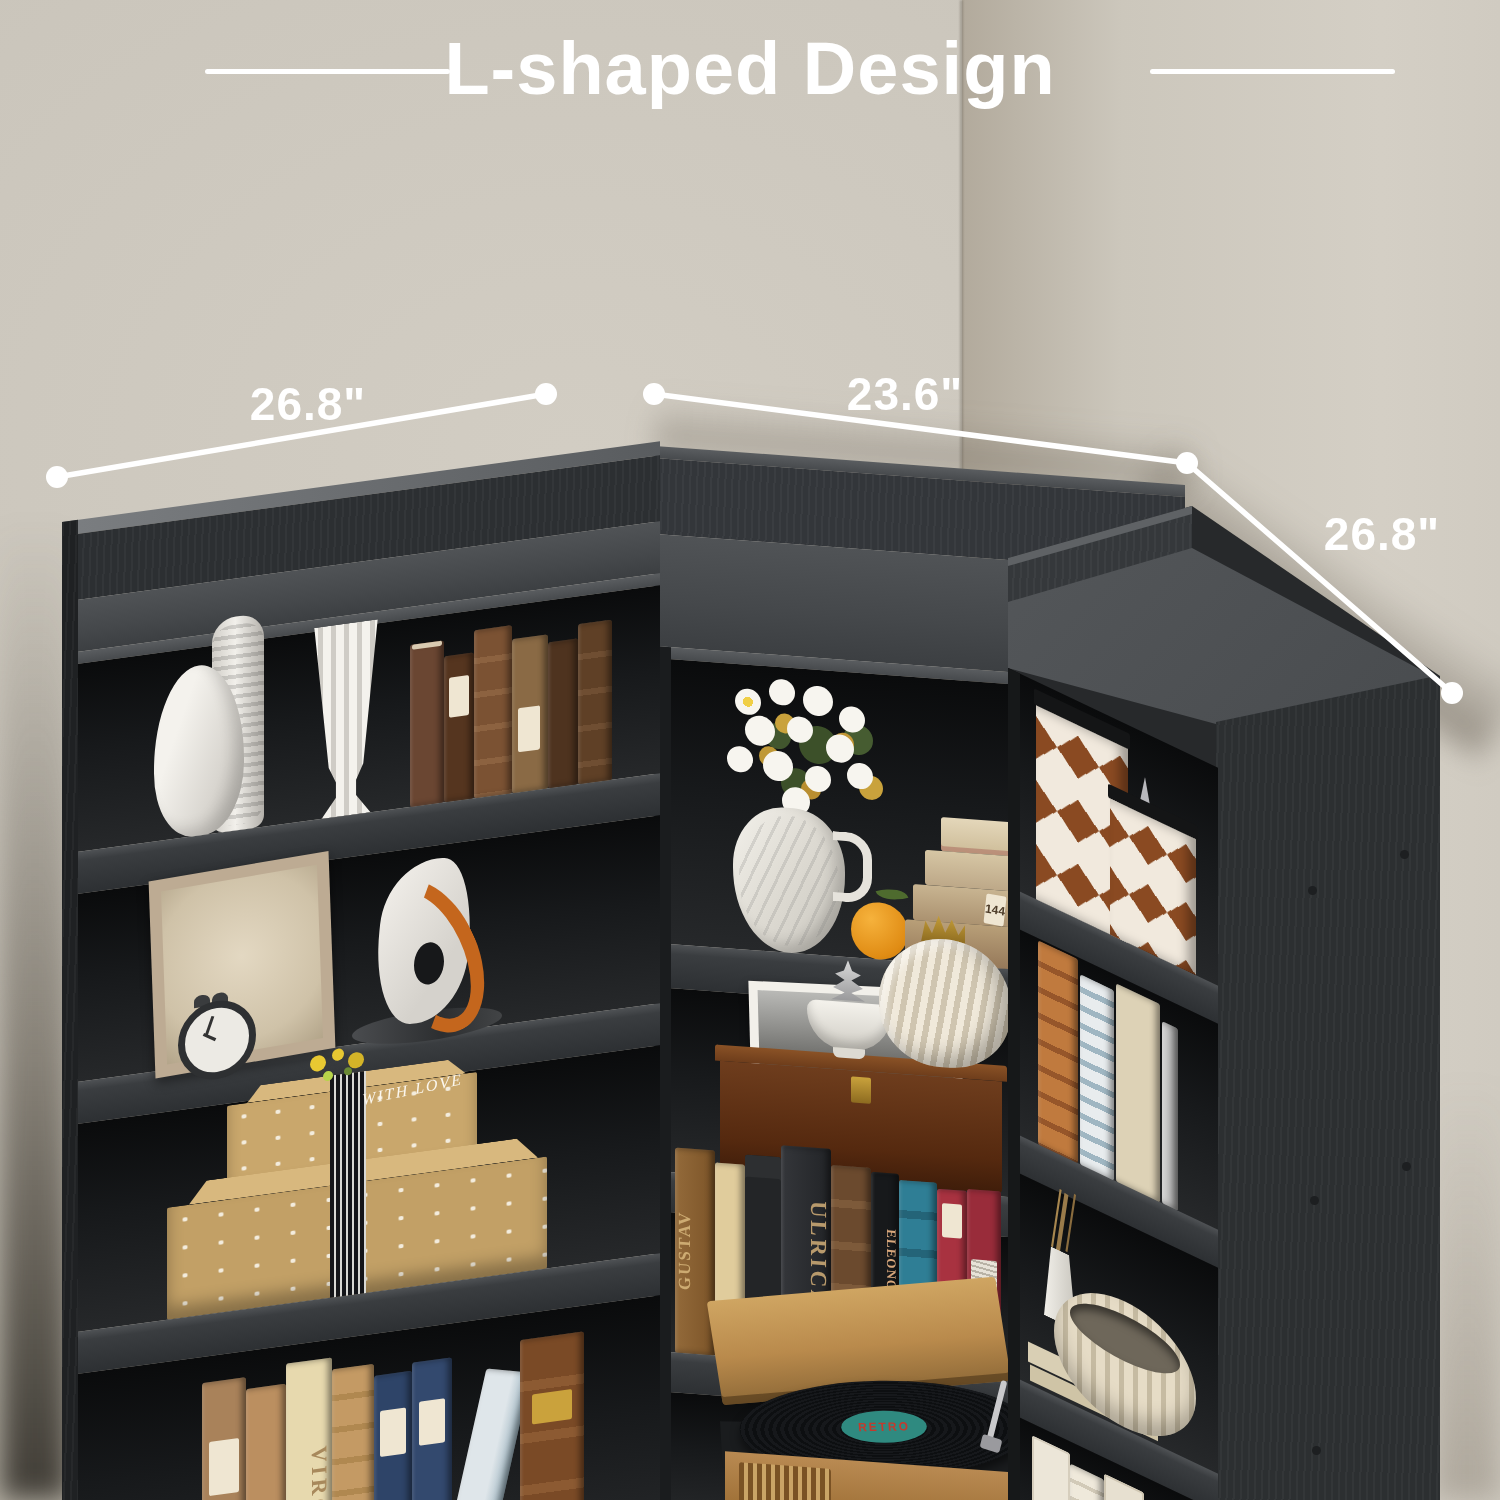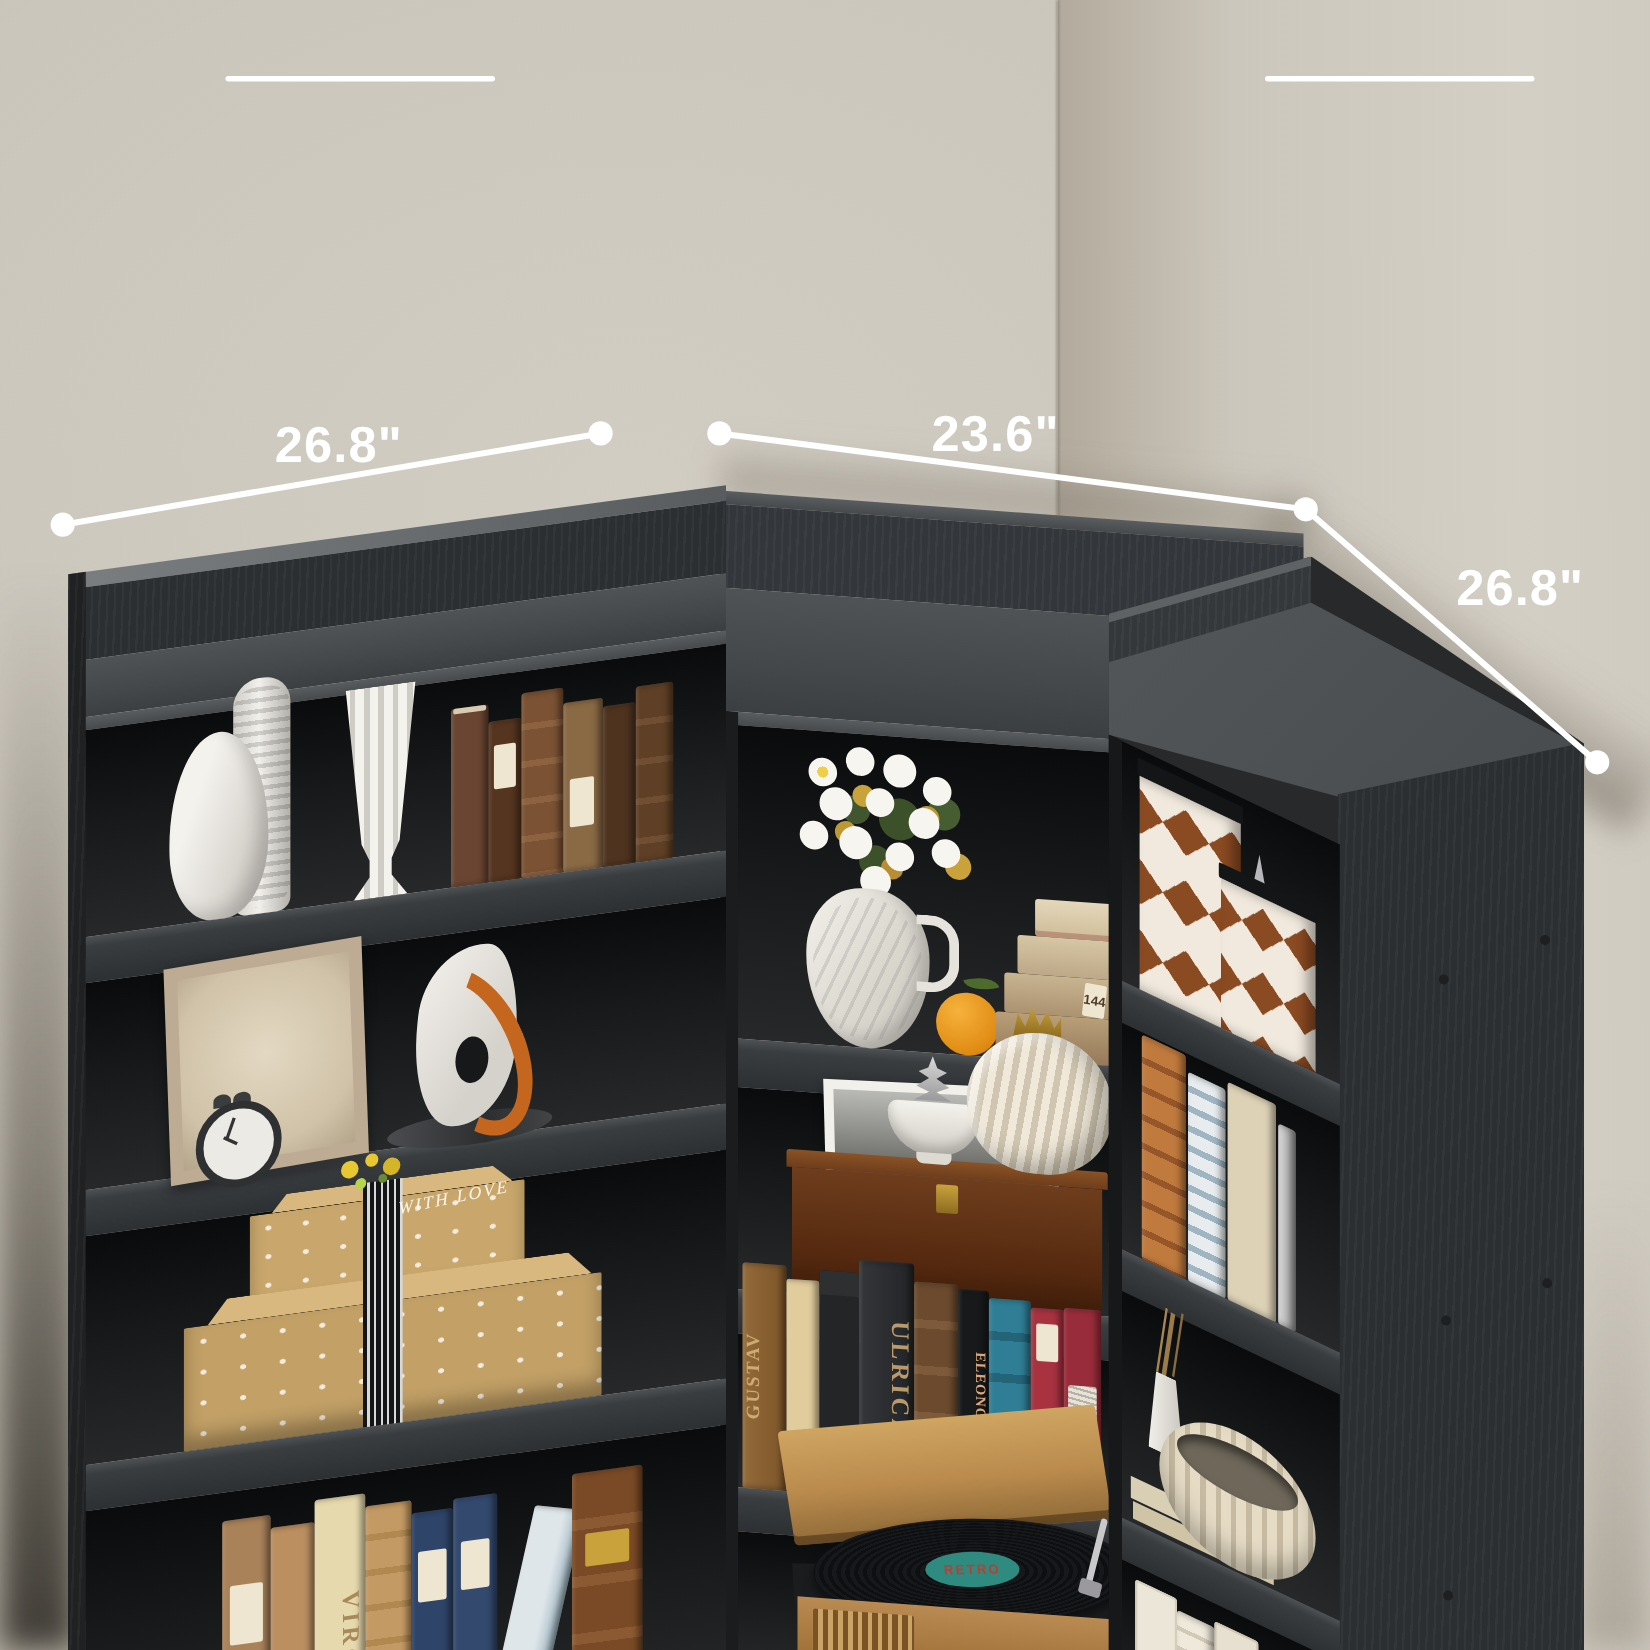--- a/index.html
+++ b/index.html
@@ -310,14 +310,17 @@
     <circle cx="654" cy="394" r="11" fill="#ffffff"></circle>
     <circle cx="1187" cy="463" r="11" fill="#ffffff"></circle>
     <circle cx="1452" cy="693" r="11" fill="#ffffff"></circle>
   </svg>
   <div class="dim-label" style="left:308px;top:404px;">26.8"</div>
   <div class="dim-label" style="left:905px;top:394px;">23.6"</div>
   <div class="dim-label" style="left:1382px;top:534px;">26.8"</div>
 
   <div class="title-rule" style="left:205px;"></div>
   <div class="title-rule" style="left:1150px;"></div>
+  <div id="title-wrap">
+    <h1 id="title-text">L-shaped Design</h1>
+  </div>
 
 </div>
 
 </body></html>

